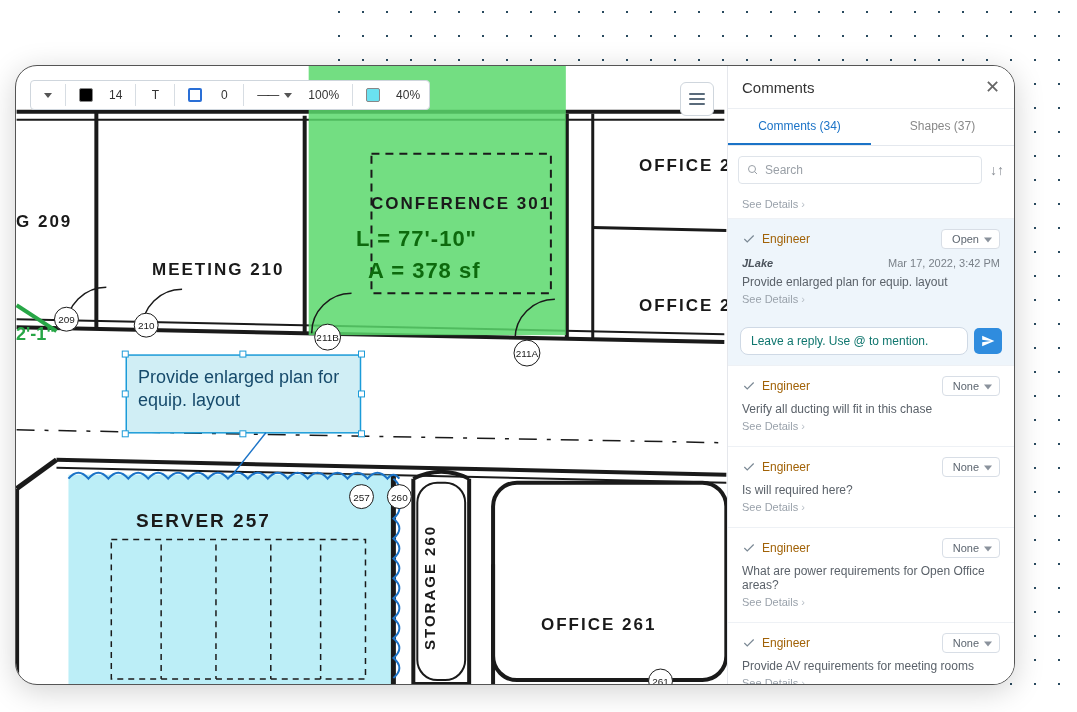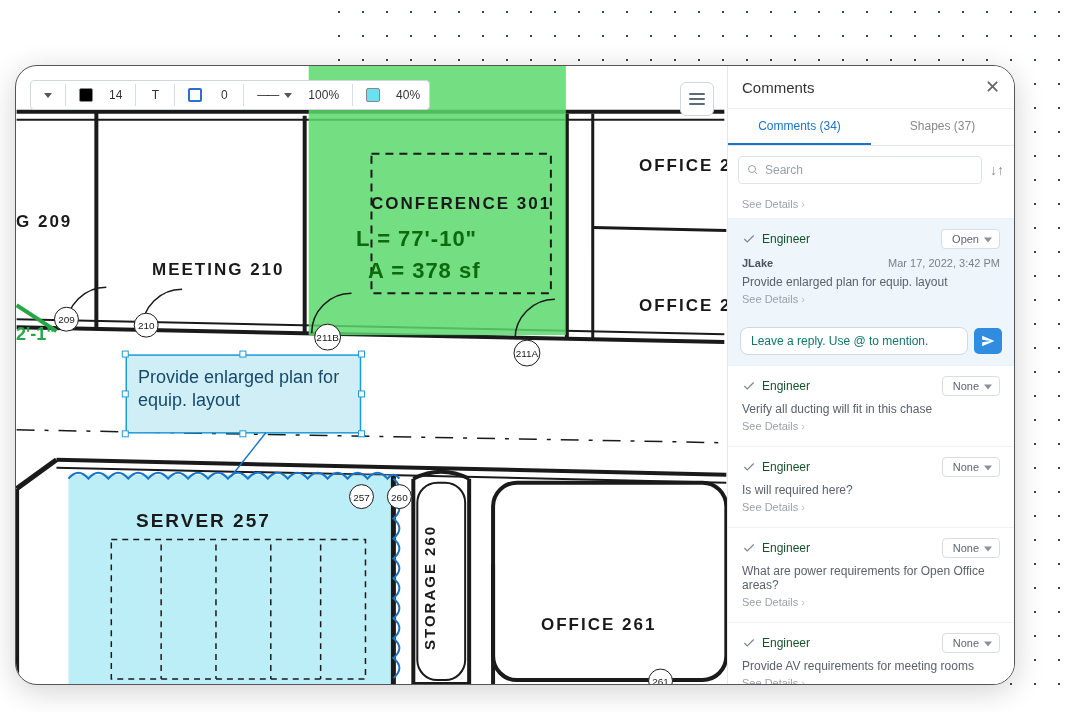--- a/index.html
+++ b/index.html
@@ -170,21 +170,21 @@
   .comment {
     border-top: 1px solid #eef1f5;
     padding: 10px 14px 6px;
   }
   .comment.active { background: #eef5fb; }
   .comment-head {
     display: flex;
     align-items: center;
     justify-content: space-between;
   }
-  .role { display: flex; align-items: center; gap: 6px; color: #14532d; font-weight: 500; }
+  .role { display: flex; align-items: center; gap: 6px; color: #a16207; font-weight: 500; }
   .role .ricon { width: 14px; height: 14px; color: #7a8894; }
   .status {
     border: 1px solid #d8dee6;
     border-radius: 4px;
     padding: 3px 20px 3px 10px;
     font-size: 11px;
     color: #5d6670;
     position: relative;
     background: #fff;
   }
@@ -199,21 +199,21 @@
     border-right: 4px solid transparent;
     border-top: 5px solid #8a929c;
   }
   .comment-user-row {
     display: flex;
     justify-content: space-between;
     margin-top: 8px;
     font-size: 11px;
     color: #7a8189;
   }
-  .comment-user-row .uname { color: #4b535c; font-weight: 600; }
+  .comment-user-row .uname { color: #4b535c; font-weight: 600; font-style: italic; }
   .comment-text { margin-top: 6px; color: #5b626a; font-size: 12px; }
 
   .reply-row {
     display: flex;
     gap: 6px;
     padding: 8px 12px 10px;
     background: #eef5fb;
     align-items: center;
   }
   .reply-input {

